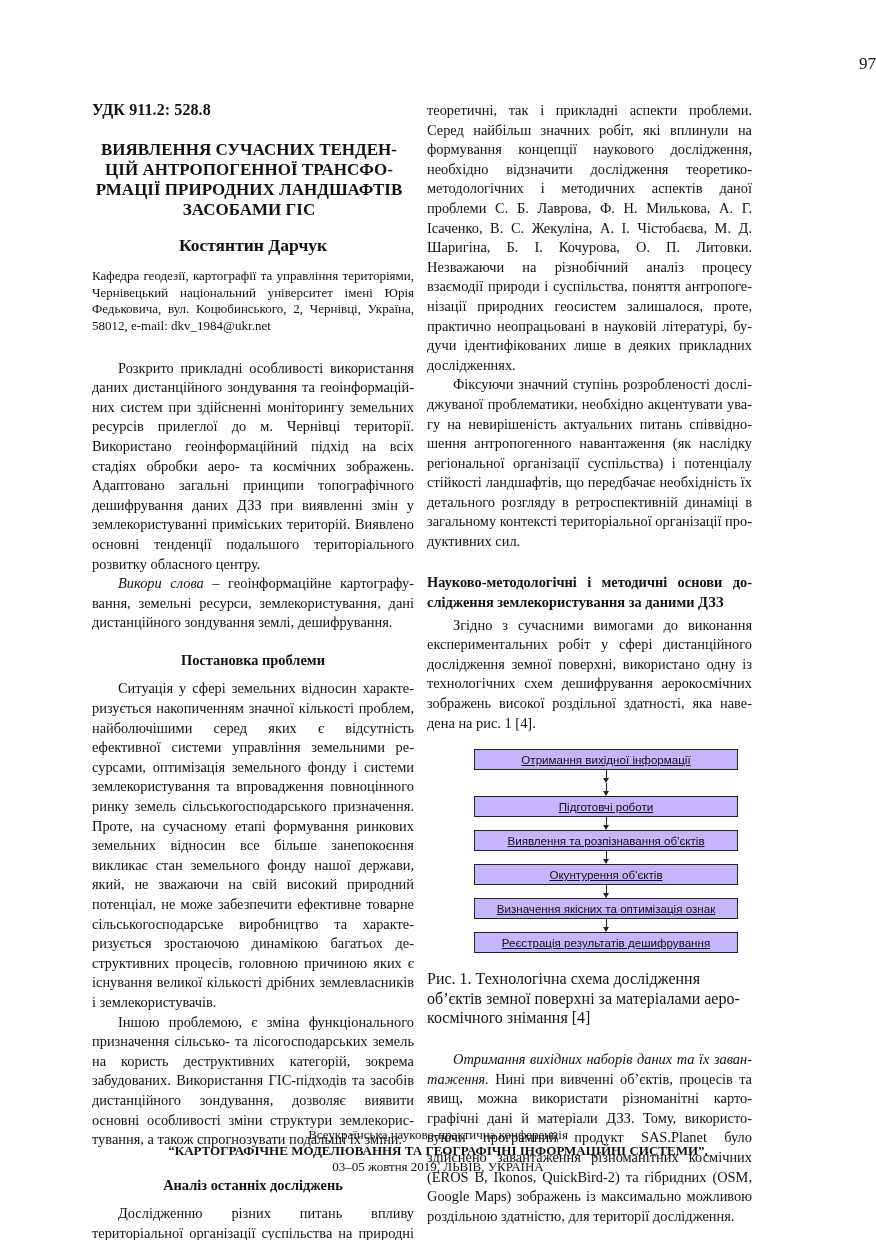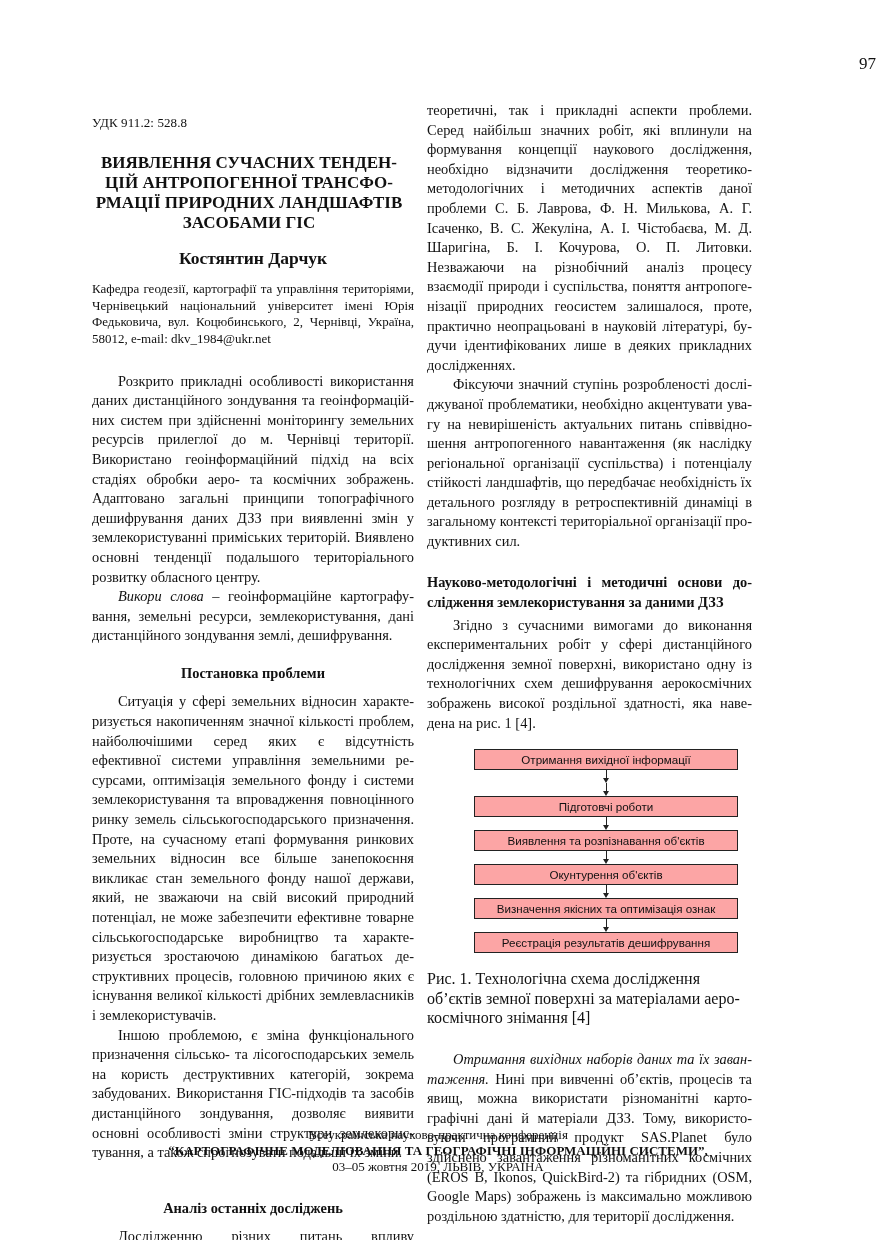--- a/index.html
+++ b/index.html
@@ -12,52 +12,52 @@
       font-size: 17px;
     }
     .col {
       position: absolute; top: 100px; width: 322px;
       font-size: 14.4px; line-height: 19.6px; text-align: justify;
       hyphens: manual;
     }
     .col-left { left: 92px; }
     .col-right { left: 427px; top: 101px; width: 325px; }
     .udc {
-      font-weight: normal; font-size: 13px; margin-top: 13px; margin-bottom: 20px;
+      font-weight: bold; font-size: 16px; margin-bottom: 20px;
       letter-spacing: 0.1px;
     }
     .title {
       font-weight: bold; font-size: 17px; line-height: 20px; text-align: center;
       margin: 0 8px 16px 0;
     }
     .title span { display: block; }
     .author {
       font-weight: bold; font-size: 17.5px; text-align: center; margin-bottom: 13px;
     }
     .affil {
       font-size: 13px; line-height: 16.6px; text-align: justify; margin-bottom: 24px;
     }
     p { margin: 0; text-indent: 26px; }
     p.noindent { text-indent: 0; }
     .section {
       font-weight: bold; text-align: center; margin: 18px 0 9px 0; text-indent: 0;
     }
-    .section-left-2 { margin-top: 36px; }
+    .section-left-2 { margin-top: 26px; }
     .section-right {
       font-weight: bold; margin: 20px 0 4px 0; text-indent: 0;
       line-height: 20px;
     }
     em { font-style: italic; }
     .figure {
       position: relative; width: 264px; margin: 16px 0 0 47px;
     }
     .flow-box {
       border: 1.4px solid #222; height: 19px; text-align: center;
       font-family: "Liberation Sans", sans-serif; font-size: 11.6px; line-height: 19px;
-      color: #111; background: #fca5a5; white-space: nowrap;
+      color: #111; background: #c4b5fd; white-space: nowrap; text-decoration: underline;
     }
     .flow-arrow {
       position: relative; height: 13px;
     }
     .flow-arrow .shaft {
       position: absolute; left: 50%; top: 0; width: 1px; height: 10px; background: #222;
     }
     .flow-arrow .head {
       position: absolute; left: calc(50% - 3px); top: 8px; width: 0; height: 0;
       border-left: 3px solid transparent; border-right: 3px solid transparent;

